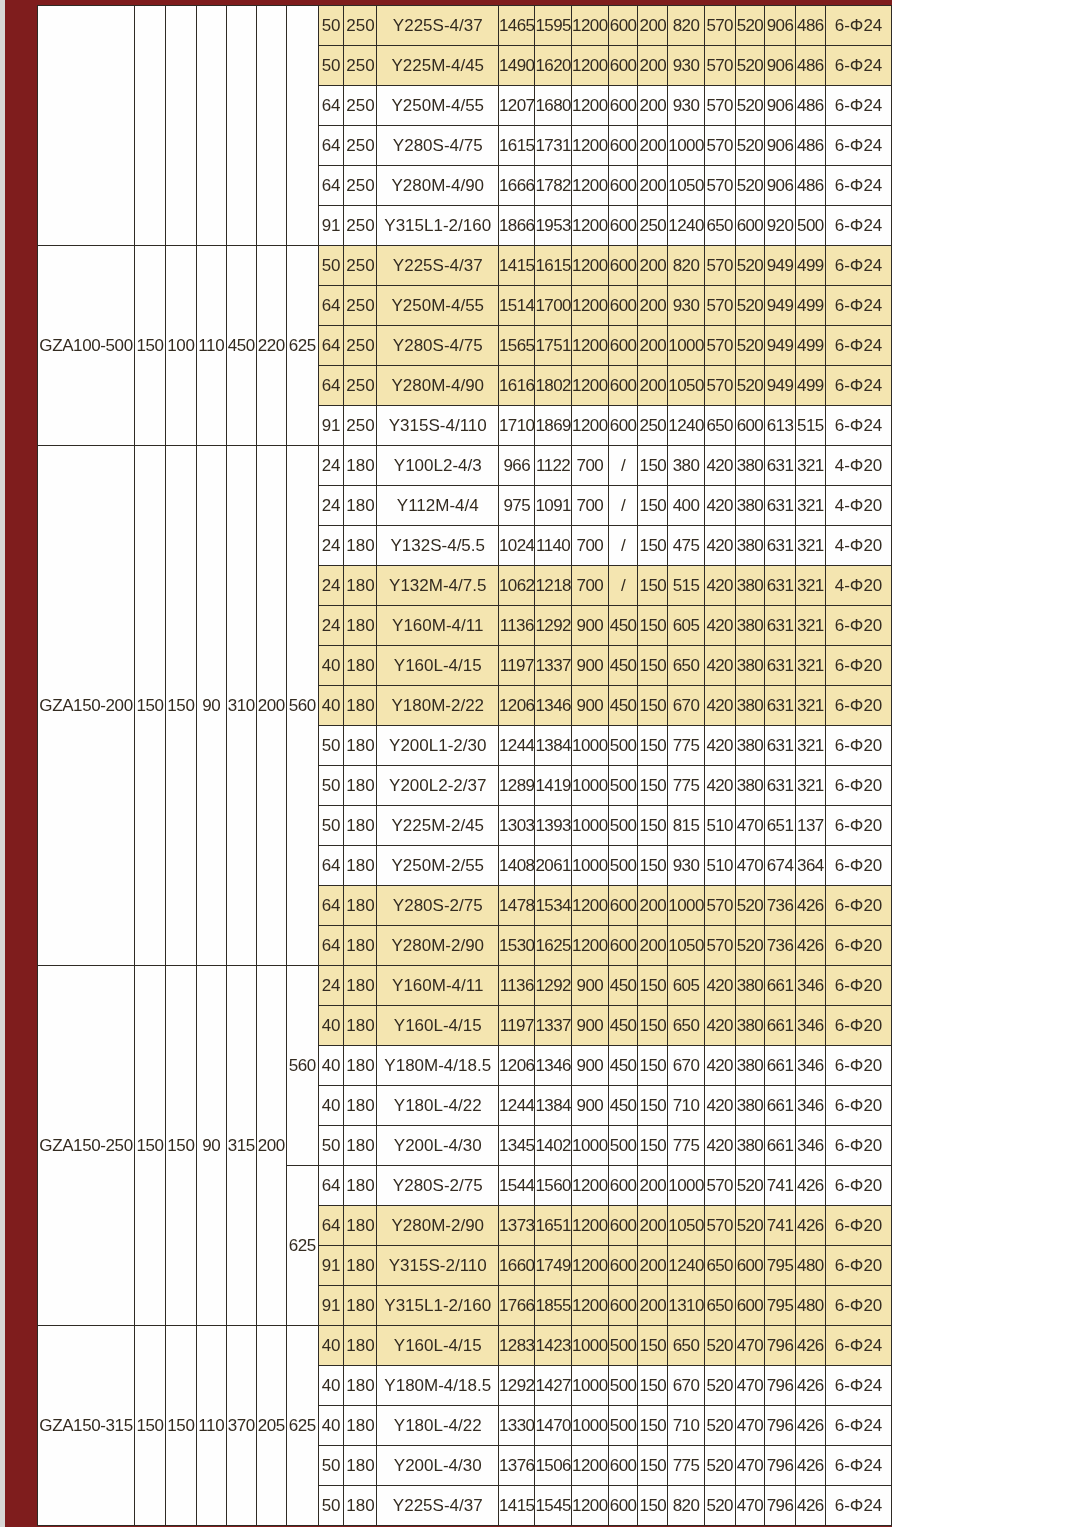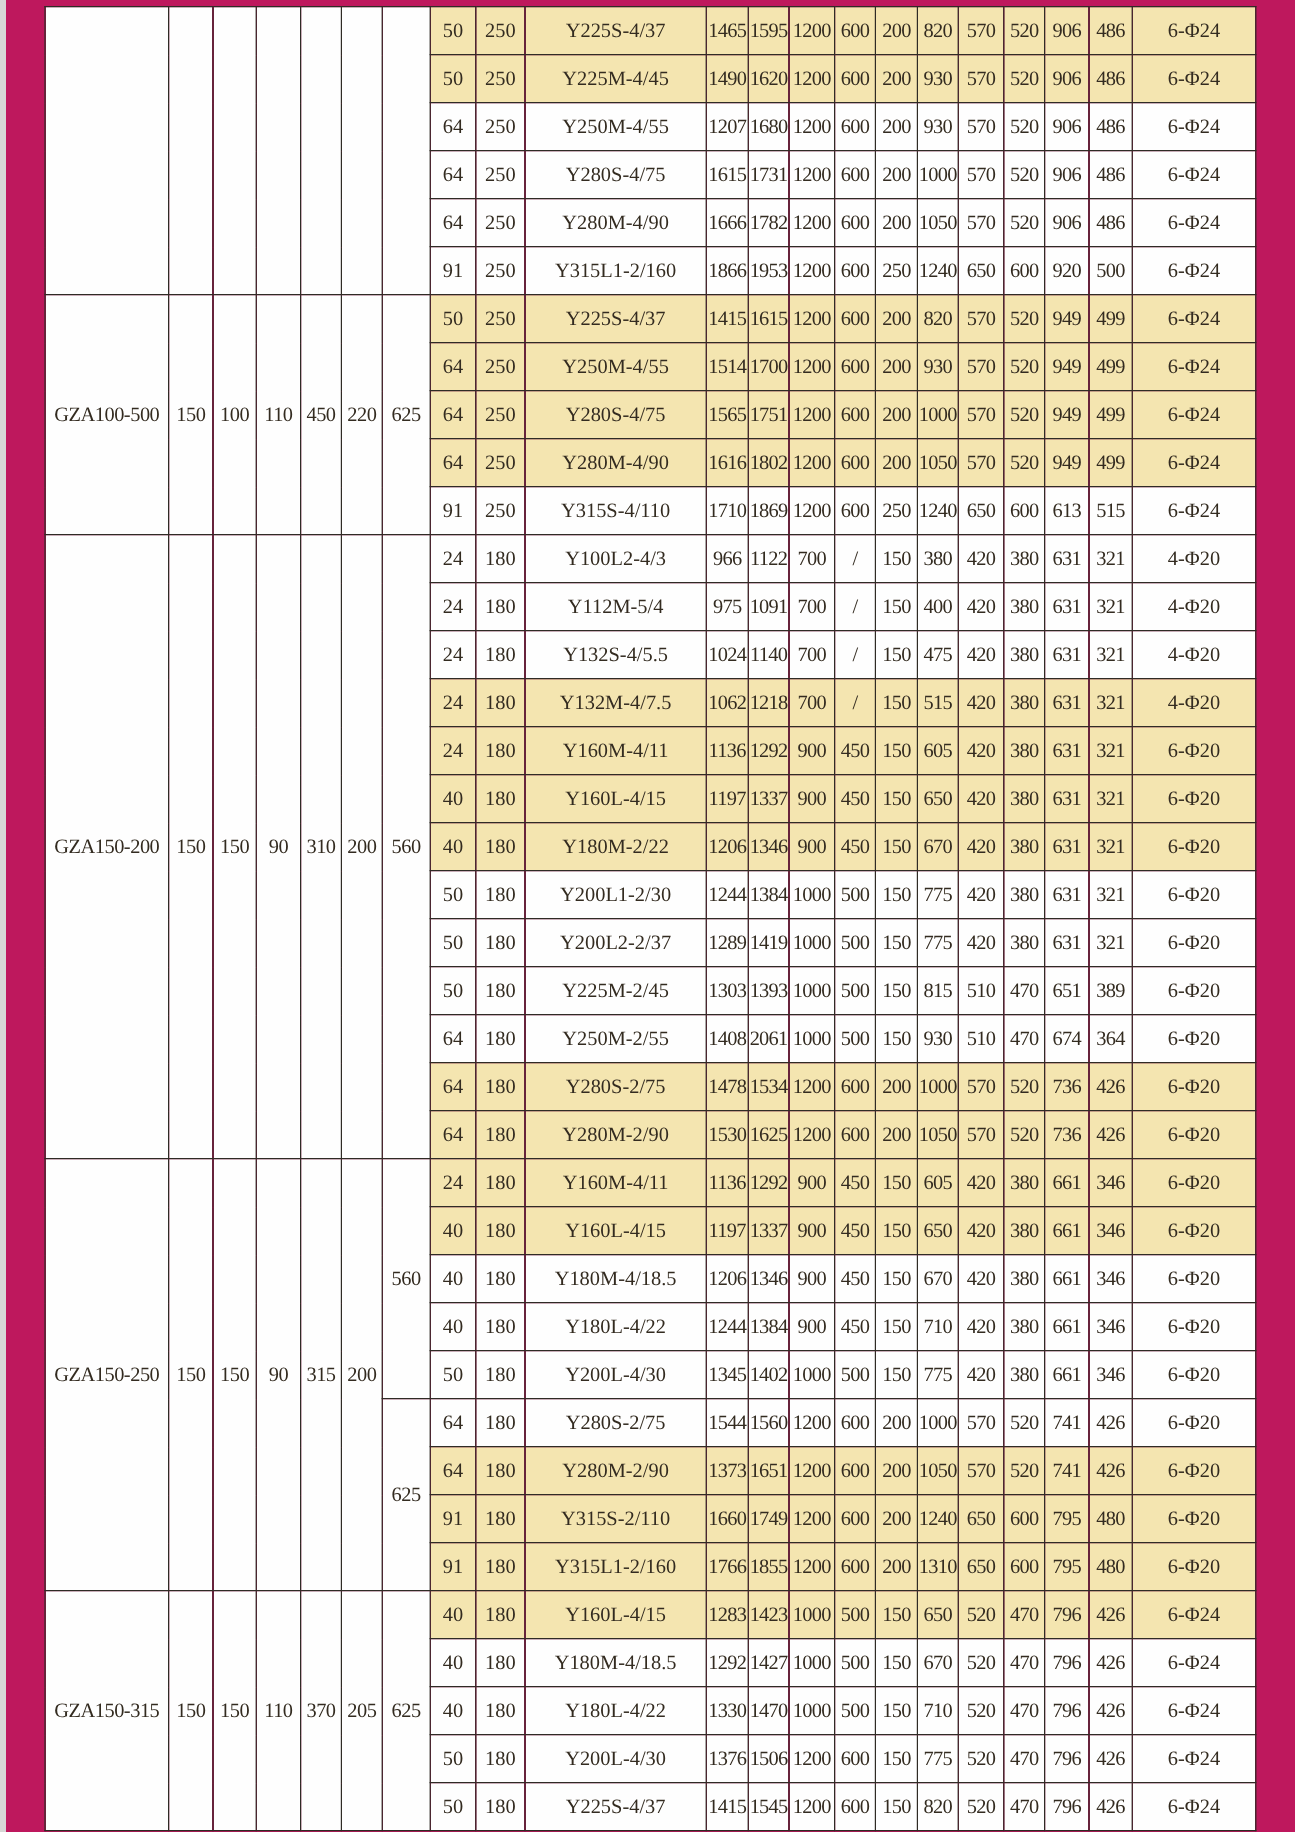--- a/index.html
+++ b/index.html
@@ -1,22 +1,22 @@
 <!DOCTYPE html>
 <html style="--hl-color: #f4e5b0; --border-color: #2f2b25; --text-color: #332b20;"><head>
 <meta charset="utf-8">
 <style>
   html, body { margin: 0; padding: 0; background: #ffffff; }
   .page {
     position: relative;
-    width: 1079px;
+    width: 892px;
     height: 1527px;
-    background: #be185d;
+    background: #7f1d1d;
     overflow: hidden;
-    font-family: Liberation Serif, serif;
+    font-family: Liberation Sans, sans-serif;
   }
   .edge-strip {
     position: absolute;
     left: 0; top: 0;
     width: 5px; height: 100%;
     background: #d7d7d5;
   }
   table.spec {
     position: absolute;
     left: 37px;
@@ -283,21 +283,21 @@
           <td class="val-cell">380</td>
           <td class="val-cell">420</td>
           <td class="val-cell">380</td>
           <td class="val-cell">631</td>
           <td class="val-cell">321</td>
           <td class="bolt-cell">4-Φ20</td>
         </tr>
         <tr>
           <td class="q-cell">24</td>
           <td class="speed-cell">180</td>
-          <td class="motor-cell">Y112M-5/4</td>
+          <td class="motor-cell">Y112M-4/4</td>
           <td class="val-cell">975</td>
           <td class="val-cell">1091</td>
           <td class="val-cell">700</td>
           <td class="val-cell">/</td>
           <td class="val-cell">150</td>
           <td class="val-cell">400</td>
           <td class="val-cell">420</td>
           <td class="val-cell">380</td>
           <td class="val-cell">631</td>
           <td class="val-cell">321</td>
@@ -421,21 +421,21 @@
           <td class="motor-cell">Y225M-2/45</td>
           <td class="val-cell">1303</td>
           <td class="val-cell">1393</td>
           <td class="val-cell">1000</td>
           <td class="val-cell">500</td>
           <td class="val-cell">150</td>
           <td class="val-cell">815</td>
           <td class="val-cell">510</td>
           <td class="val-cell">470</td>
           <td class="val-cell">651</td>
-          <td class="val-cell">389</td>
+          <td class="val-cell">137</td>
           <td class="bolt-cell">6-Φ20</td>
         </tr>
         <tr>
           <td class="q-cell">64</td>
           <td class="speed-cell">180</td>
           <td class="motor-cell">Y250M-2/55</td>
           <td class="val-cell">1408</td>
           <td class="val-cell">2061</td>
           <td class="val-cell">1000</td>
           <td class="val-cell">500</td>

